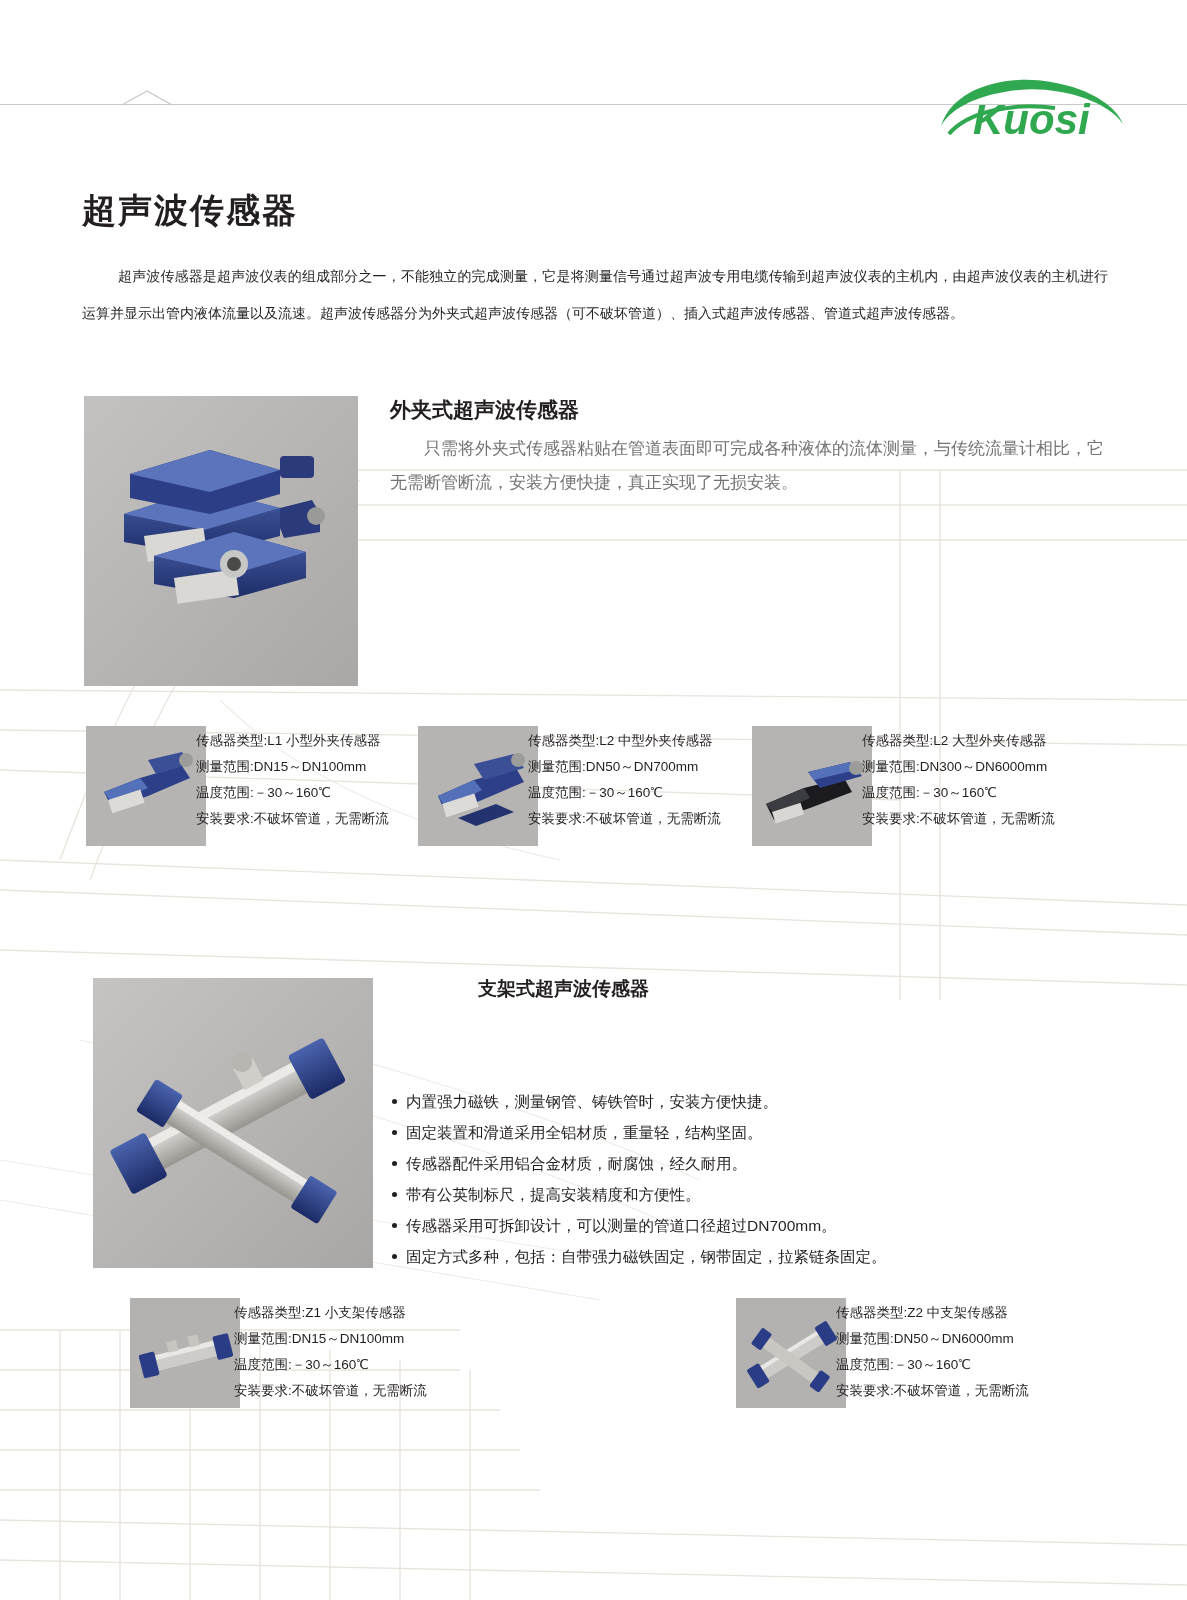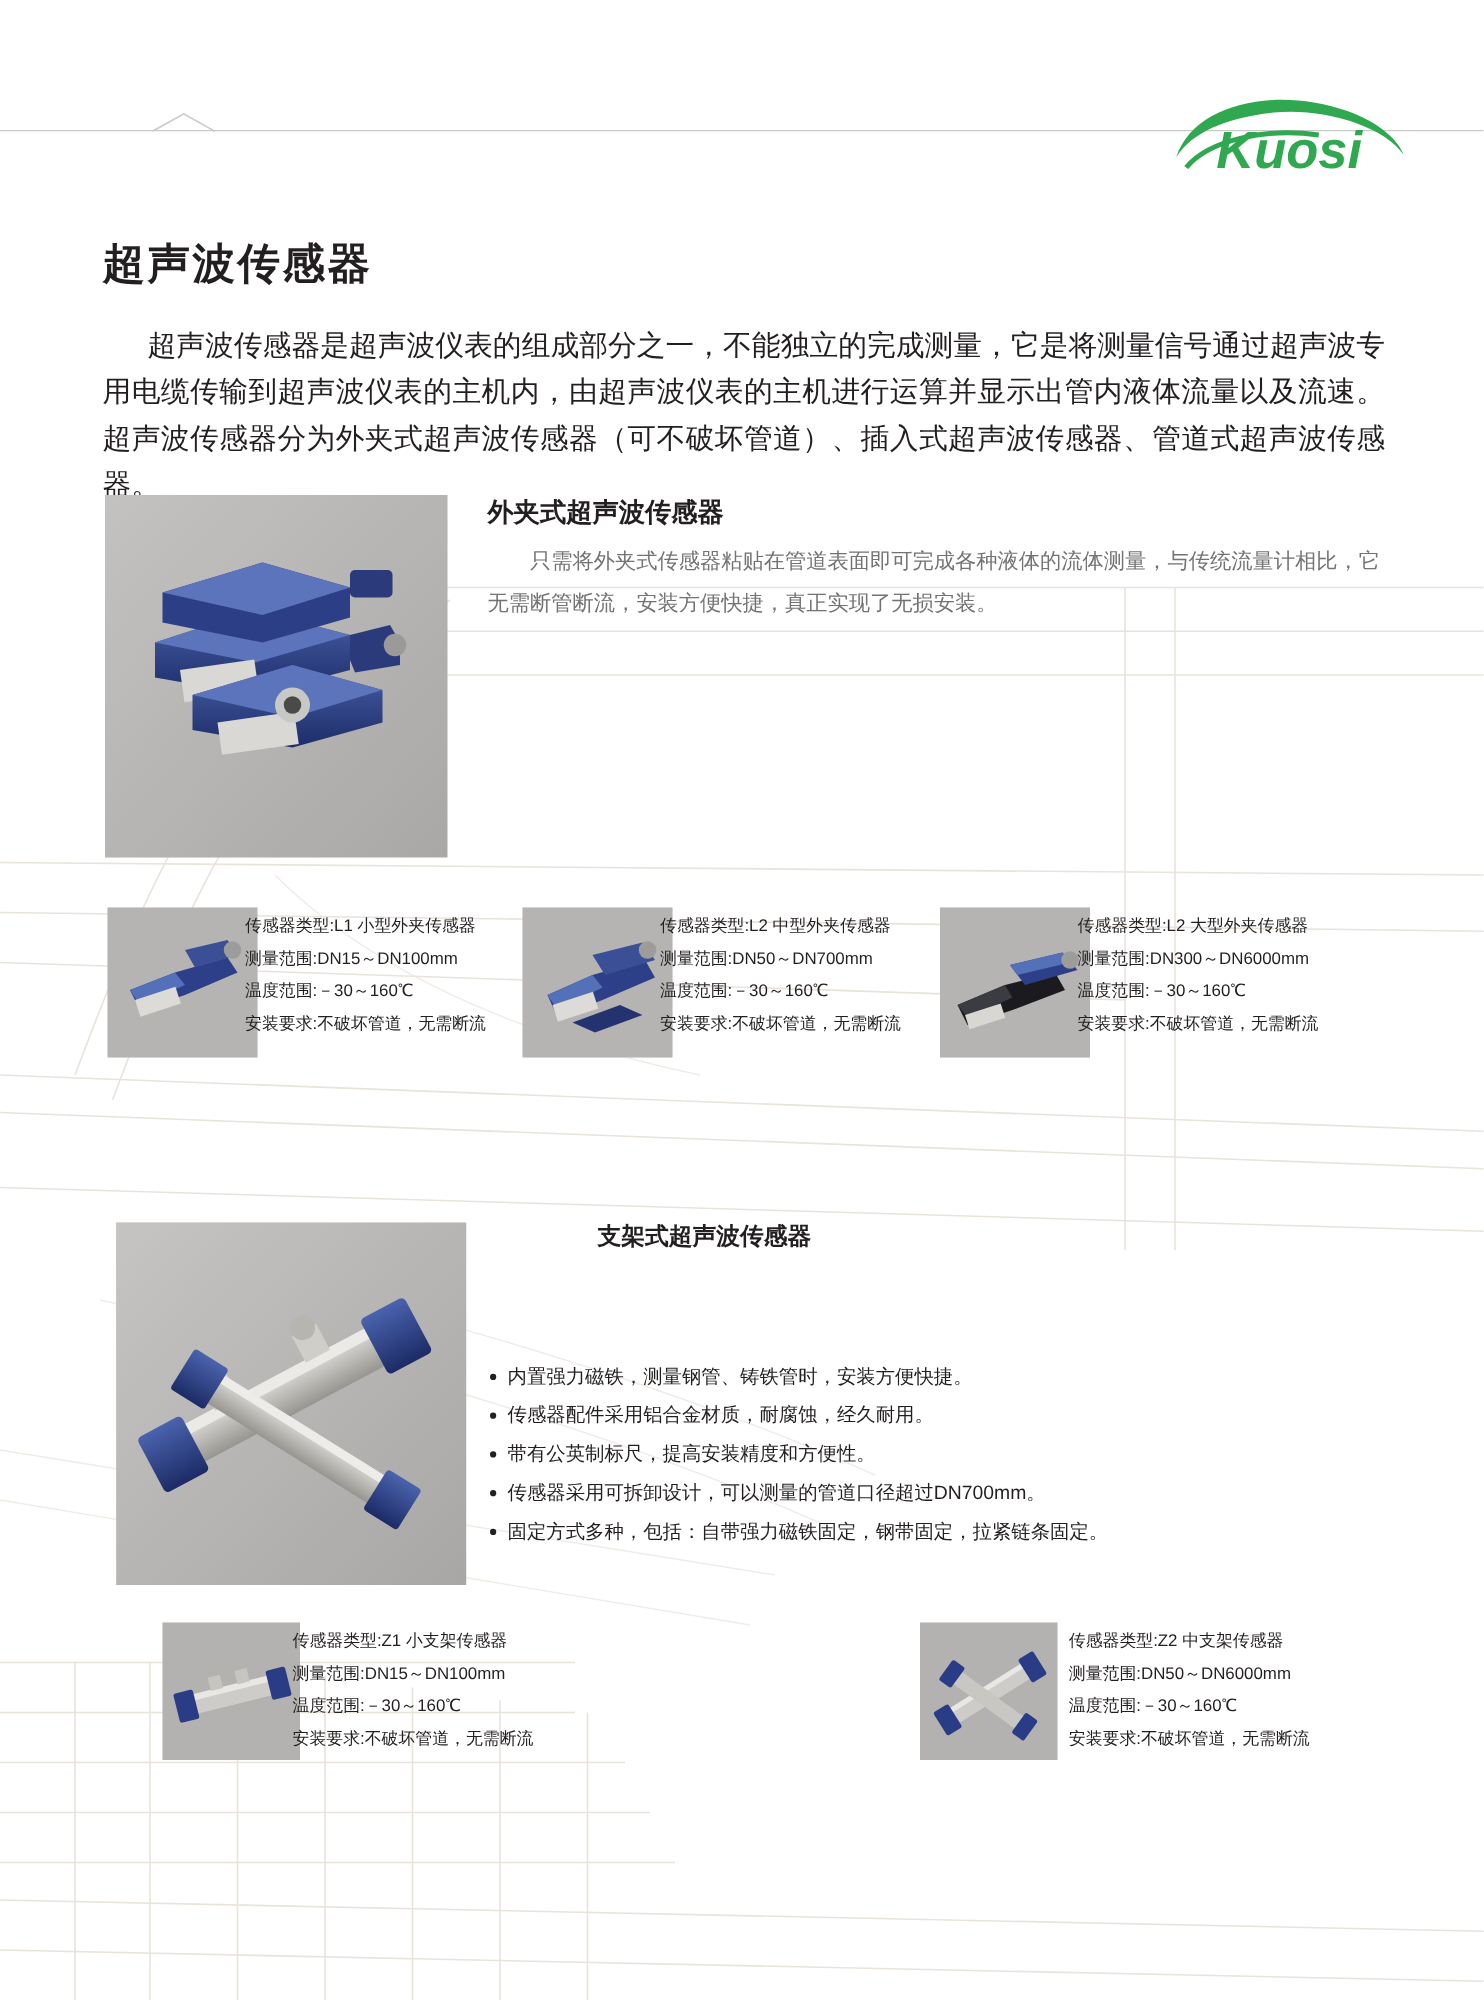--- a/index.html
+++ b/index.html
@@ -67,21 +67,21 @@
     font-weight: bold;
     letter-spacing: 2px;
     color: #231f20;
     z-index: 3;
   }
   .intro {
     position: absolute;
     left: 82px;
     top: 258px;
     width: 1026px;
-    font-size: 23px;
+    font-size: 14px;
     line-height: 37px;
     text-align: justify;
     text-indent: 36px;
     color: #231f20;
     z-index: 3;
   }
 
   
   .sec1-photo {
     position: absolute;
@@ -397,20 +397,21 @@
         <rect x="38" y="152" width="32" height="38" rx="3" fill="url(#blue2)"></rect>
         <rect x="220" y="152" width="32" height="38" rx="3" fill="url(#blue2)"></rect>
       </g>
     </svg>
   </div>
 
   <div class="sec2-heading">支架式超声波传感器</div>
 
   <div class="sec2-bullets">
     <div class="bullet">内置强力磁铁，测量钢管、铸铁管时，安装方便快捷。</div>
+    <div class="bullet">固定装置和滑道采用全铝材质，重量轻，结构坚固。</div>
     <div class="bullet">传感器配件采用铝合金材质，耐腐蚀，经久耐用。</div>
     <div class="bullet">带有公英制标尺，提高安装精度和方便性。</div>
     <div class="bullet">传感器采用可拆卸设计，可以测量的管道口径超过DN700mm。</div>
     <div class="bullet">固定方式多种，包括：自带强力磁铁固定，钢带固定，拉紧链条固定。</div>
   </div>
 
   <div class="bottom-card" style="left:88px; top:1298px; width:400px; height:120px;">
     <div class="bottom-photo" style="left:0; top:0;">
       <svg viewBox="0 0 110 110" width="110" height="110">
         <rect width="110" height="110" fill="#b3b2b0"></rect>
@@ -442,21 +443,21 @@
           <rect x="8" y="46" width="14" height="22" rx="2" fill="#2a3c86"></rect>
           <rect x="88" y="46" width="14" height="22" rx="2" fill="#2a3c86"></rect>
         </g>
         <g transform="rotate(36 55 60)">
           <rect x="18" y="56" width="76" height="12" rx="2" fill="#c8c7c2"></rect>
           <rect x="14" y="52" width="12" height="20" rx="2" fill="#2a3c86"></rect>
           <rect x="86" y="52" width="12" height="20" rx="2" fill="#2a3c86"></rect>
         </g>
       </svg>
     </div>
-    <div class="spec-lines" style="left:119px; top:2px;">
+    <div class="spec-lines" style="left:100px; top:2px;">
       <div>传感器类型:Z2 中支架传感器</div>
       <div>测量范围:DN50～DN6000mm</div>
       <div>温度范围:－30～160℃</div>
       <div>安装要求:不破坏管道，无需断流</div>
     </div>
   </div>
 
 </div>
 
 </body></html>

